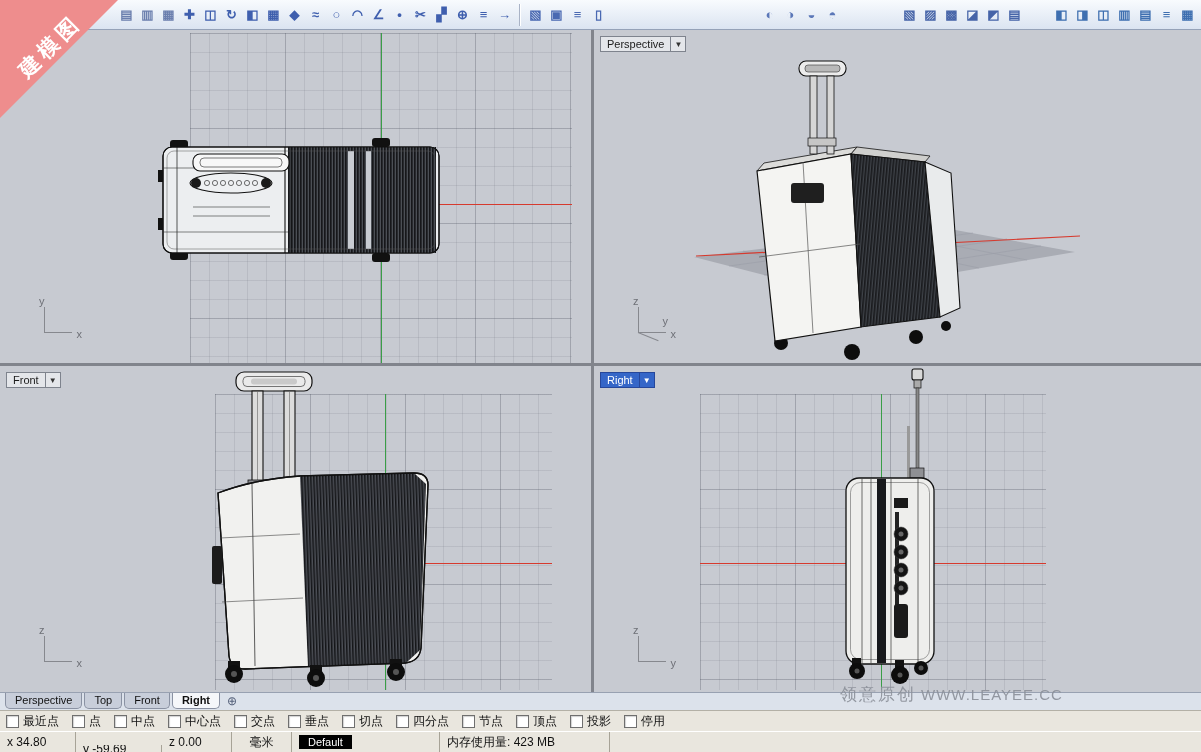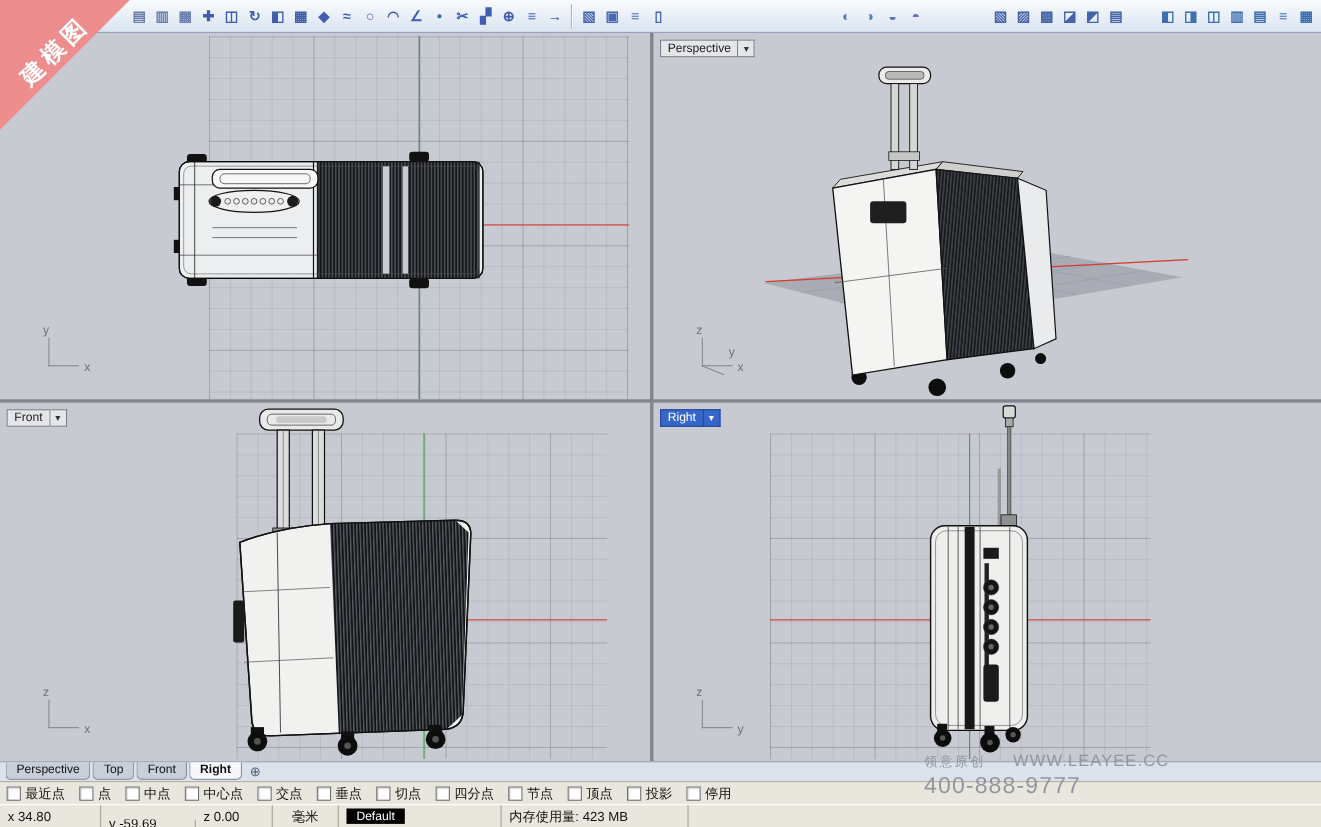--- a/index.html
+++ b/index.html
@@ -56,21 +56,21 @@
     border-top:118px solid #ee8d8d;border-right:118px solid transparent;}
   .ribbon-text{position:absolute;top:32px;left:-12px;width:124px;text-align:center;
     transform:rotate(-45deg);color:#fff;font-size:21px;font-weight:bold;letter-spacing:5px;z-index:41;}
 
   
   .watermark{position:absolute;left:828px;top:679px;z-index:60;display:flex;align-items:flex-start;
     color:#8d929b;pointer-events:none;opacity:.93;}
   .wm-brand{font-family:"DejaVu Serif",serif;font-style:italic;font-size:40px;line-height:46px;letter-spacing:1px;}
   .wm-right{margin-left:12px;padding-top:4px;}
   .wm-line1{font-size:15px;letter-spacing:1px;white-space:nowrap;}
-  .wm-tag{font-size:12px;margin-right:25px;letter-spacing:2px;}
+  .wm-tag{font-size:17px;margin-right:5px;letter-spacing:2px;}
   .wm-phone{font-size:21px;letter-spacing:1px;margin-top:2px;}
 
   
   .tabbar{position:absolute;top:692px;left:0;width:100%;height:18px;box-sizing:border-box;
     background:#dce2eb;border-top:1px solid #98a1b1;display:flex;align-items:flex-start;padding-left:5px;}
   .tabs-list{display:flex;}
   .tab{height:15px;line-height:15px;padding:0 9px;font-size:11px;color:#111;cursor:pointer;
     background:#c8ceda;border:1px solid #8a92a3;border-top:none;border-radius:0 0 5px 5px;margin-right:2px;}
   .tab.active{background:#f5f7fa;font-weight:bold;}
   .tab-add{font-size:12px;color:#55617a;margin-left:5px;line-height:16px;cursor:pointer;}
@@ -87,21 +87,21 @@
     background:#e9e6de;border-top:1px solid #ffffff;display:flex;align-items:stretch;font-size:12px;color:#111;}
   .cell{display:flex;align-items:center;padding:0 7px;border-right:1px solid #a7a397;box-sizing:border-box;
     white-space:nowrap;overflow:hidden;}
   .cell.toggle{justify-content:center;cursor:pointer;}
   .panes{display:flex;}
   .panes .pane.active{font-weight:bold;}
   .panes div:nth-of-type(1){width:64px;} .panes div:nth-of-type(2){width:40px;}
   .panes div:nth-of-type(3){width:64px;} .panes div:nth-of-type(4){width:64px;}
   .panes div:nth-of-type(5){width:64px;} .panes div:nth-of-type(6){width:52px;}
   .panes div:nth-of-type(7){width:88px;} .panes div:nth-of-type(8){width:52px;}
-  .w-x{width:92px;} .w-y{width:86px;margin-top:13px;} .w-z{width:70px;} .w-units{width:60px;justify-content:center;}
+  .w-x{width:76px;} .w-y{width:86px;margin-top:13px;} .w-z{width:70px;} .w-units{width:60px;justify-content:center;}
   .w-layer{width:148px;} .w-mem{width:170px;}
   .layer-swatch{background:#000;color:#fff;padding:0 9px;font-size:11px;height:14px;line-height:14px;}
   .filler{flex:1;border-right:none;}
 </style>
 </head>
 <body>
 
 <div class="app">
 
   <div class="toolbar">
@@ -490,21 +490,20 @@
   </div>
 
   <div class="ribbon-tri"></div>
   <div class="ribbon-text">建模图</div>
 
   <div class="watermark">
     <span class="wm-right">
       <span class="wm-line1">
         <span class="wm-tag">领意原创</span><span>WWW.LEAYEE.CC</span>
       </span>
-      <div class="wm-phone">400-888-9777</div>
     </span>
   </div>
 
   <div class="tabbar">
     <div class="tabs-list">
 
         <div class="tab"><span>Perspective</span></div>
 
         <div class="tab"><span>Top</span></div>
 

